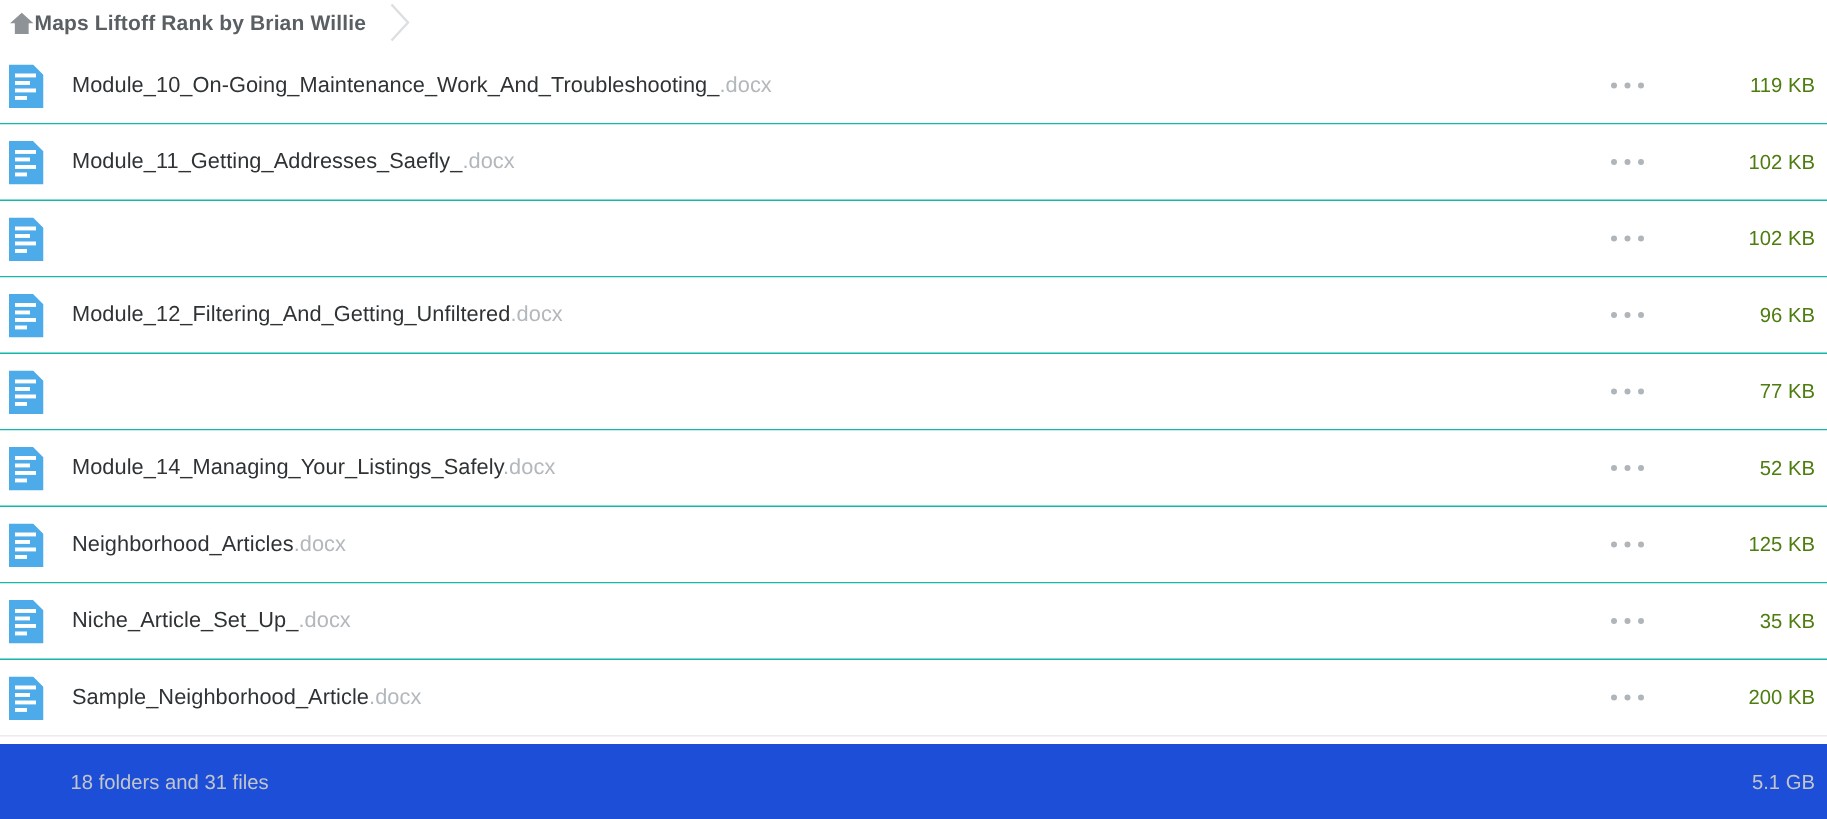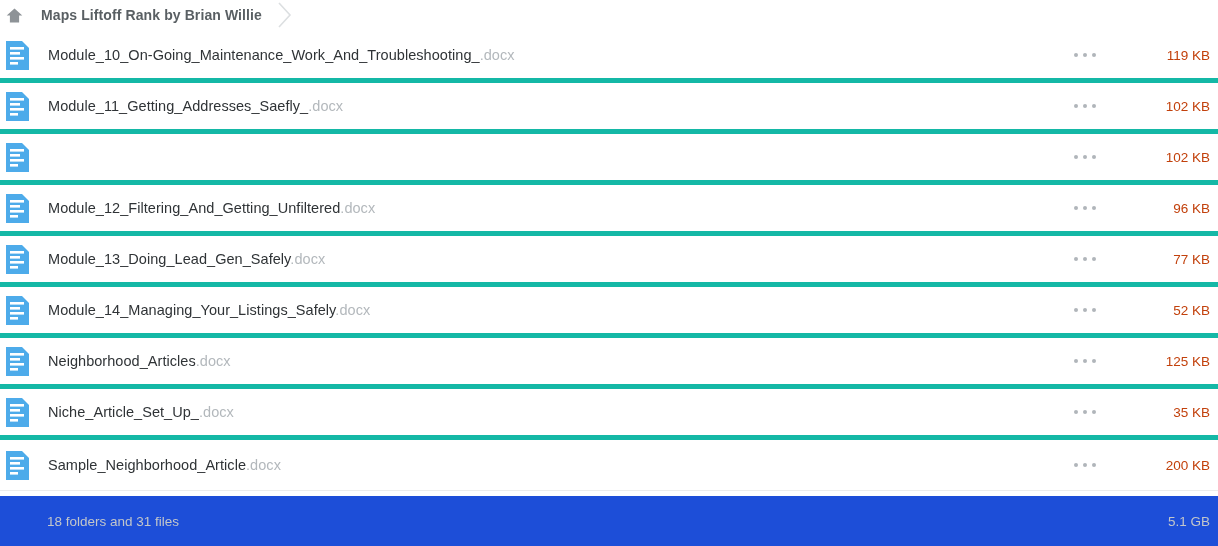--- a/index.html
+++ b/index.html
@@ -62,21 +62,21 @@
     z-index: 20;
   }
   .home-icon {
     margin-left: 6px;
     width: 17px;
     height: 17px;
     display: block;
     flex: 0 0 auto;
   }
   .crumb-label {
-    margin-left: 18px;
+    margin-left: 0;
     font-size: 14px;
     font-weight: bold;
     color: #595f63;
     white-space: nowrap;
     letter-spacing: .1px;
   }
   .crumb-chevron {
     margin-left: 14px;
     width: 16px;
     height: 26px;
@@ -89,21 +89,21 @@
     top: 32px;
     left: 0;
     width: 1218px;
   }
 
   .file-row {
     position: relative;
     height: 51px;
     display: flex;
     align-items: center;
-    border-bottom: 5px solid #14b8a6;
+    border-bottom: 1px solid #14b8a6;
     background: #ffffff;
   }
   .file-row:last-child { border-bottom: 1px solid #ececec; text-align: center; }
 
   .doc-icon {
     width: 23px;
     height: 29px;
     flex: 0 0 auto;
     margin-left: 6px;
     display: block;
@@ -139,21 +139,21 @@
     background: #b0b5ba;
     border-radius: 50%;
   }
 
   .size-cell {
     position: absolute;
     right: 8px;
     top: 50%;
     transform: translateY(-50%);
     font-size: 13.5px;
-    color: #c2410c;
+    color: #4d7c0f;
     white-space: nowrap;
   }
 
   
   .footer-bar {
     position: absolute;
     left: 0;
     top: 496px;
     width: 1218px;
     height: 50px;
@@ -276,21 +276,20 @@
     </div>
 
     <div class="file-row">
       <svg class="doc-icon" viewBox="0 0 23 29">
         <path d="M0 0 H16 L23 7 V29 H0 Z" fill="#4dabea"></path>
         <rect x="4" y="6" width="14" height="2.6" fill="#fff"></rect>
         <rect x="4" y="11" width="10" height="2.6" fill="#fff"></rect>
         <rect x="4" y="16" width="14" height="2.6" fill="#fff"></rect>
         <rect x="4" y="21" width="8" height="2.6" fill="#fff"></rect>
       </svg>
-      <span class="fname-cell"><span>Module_13_Doing_Lead_Gen_Safely</span><span class="ext">.docx</span></span>
       <span class="dots-btn">
           <i></i>
           <i></i>
           <i></i>
         </span>
       <span class="size-cell">77 KB</span>
     </div>
 
     <div class="file-row">
       <svg class="doc-icon" viewBox="0 0 23 29">

